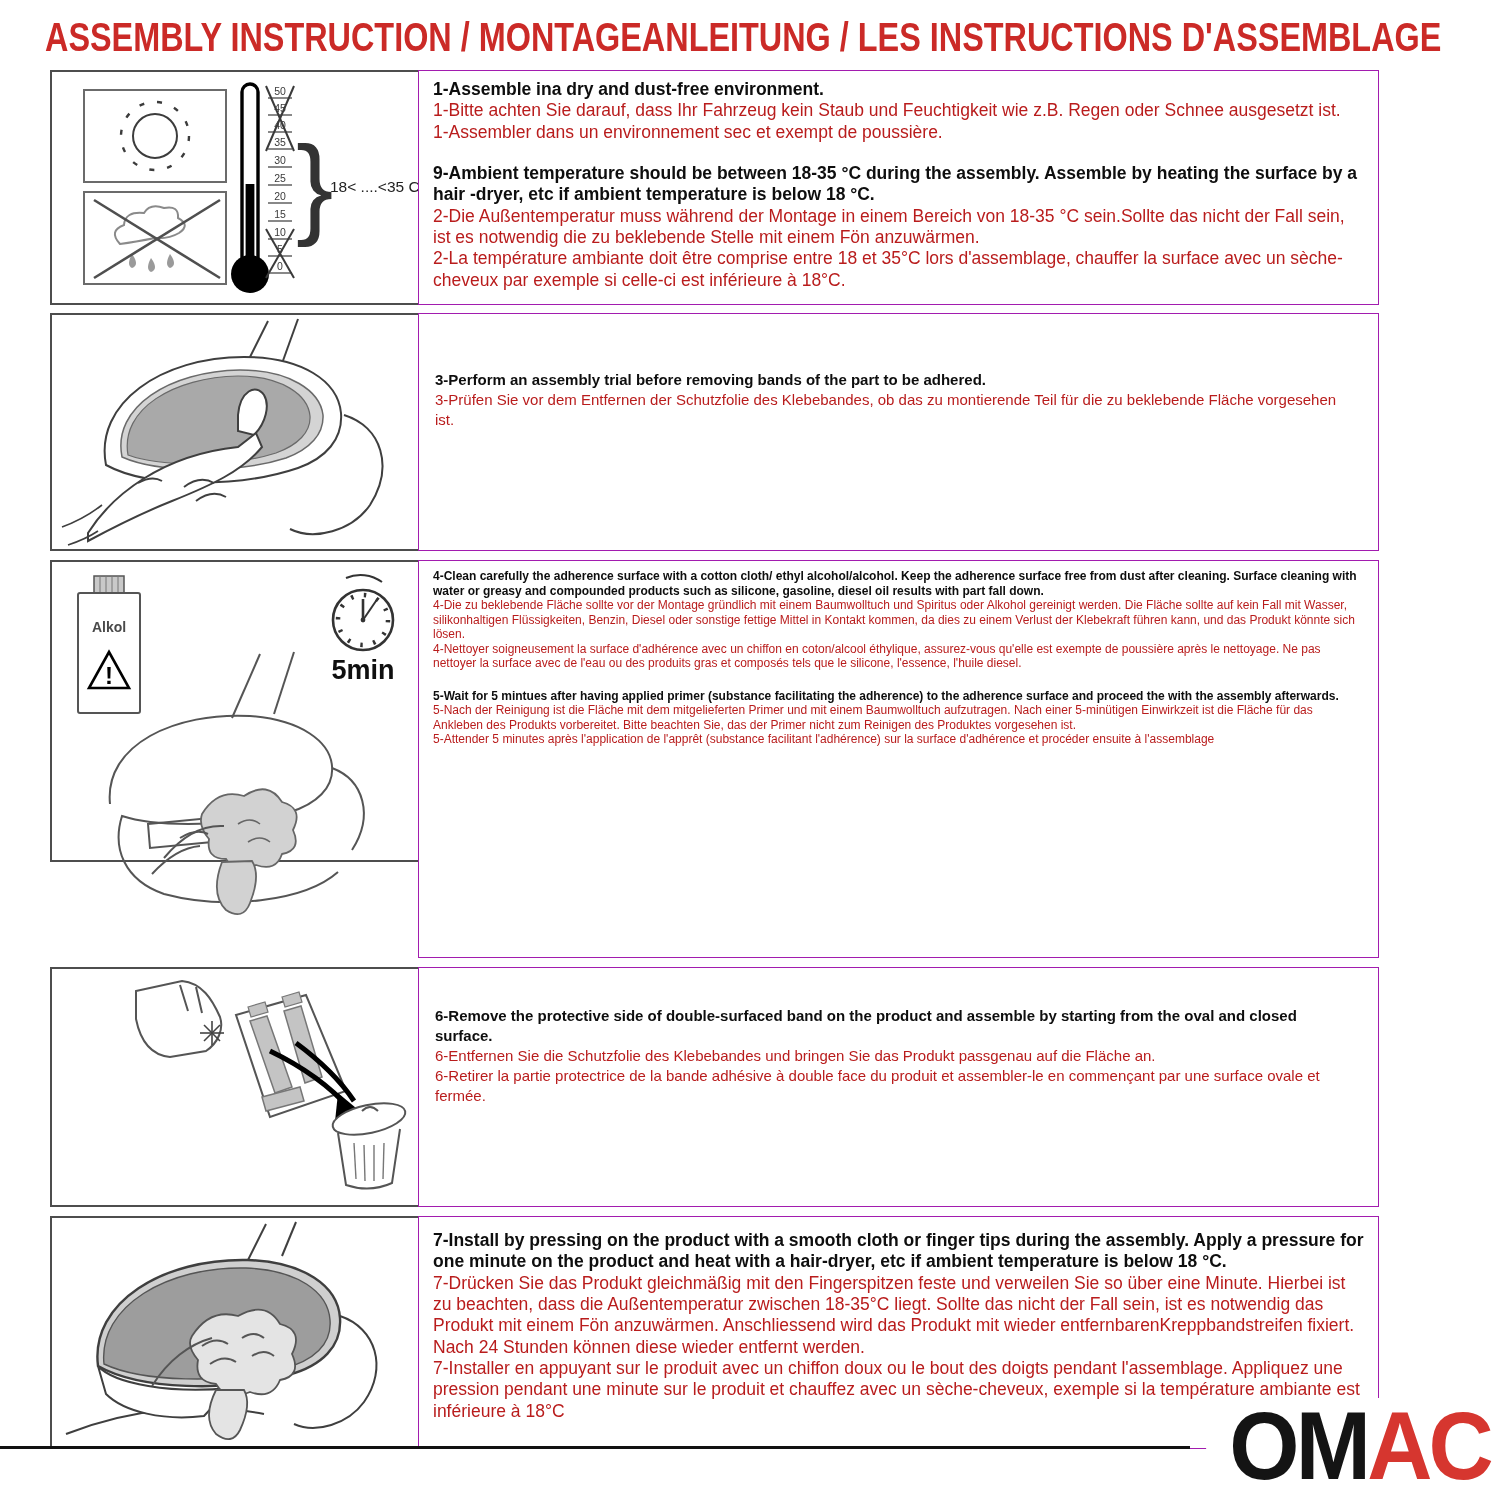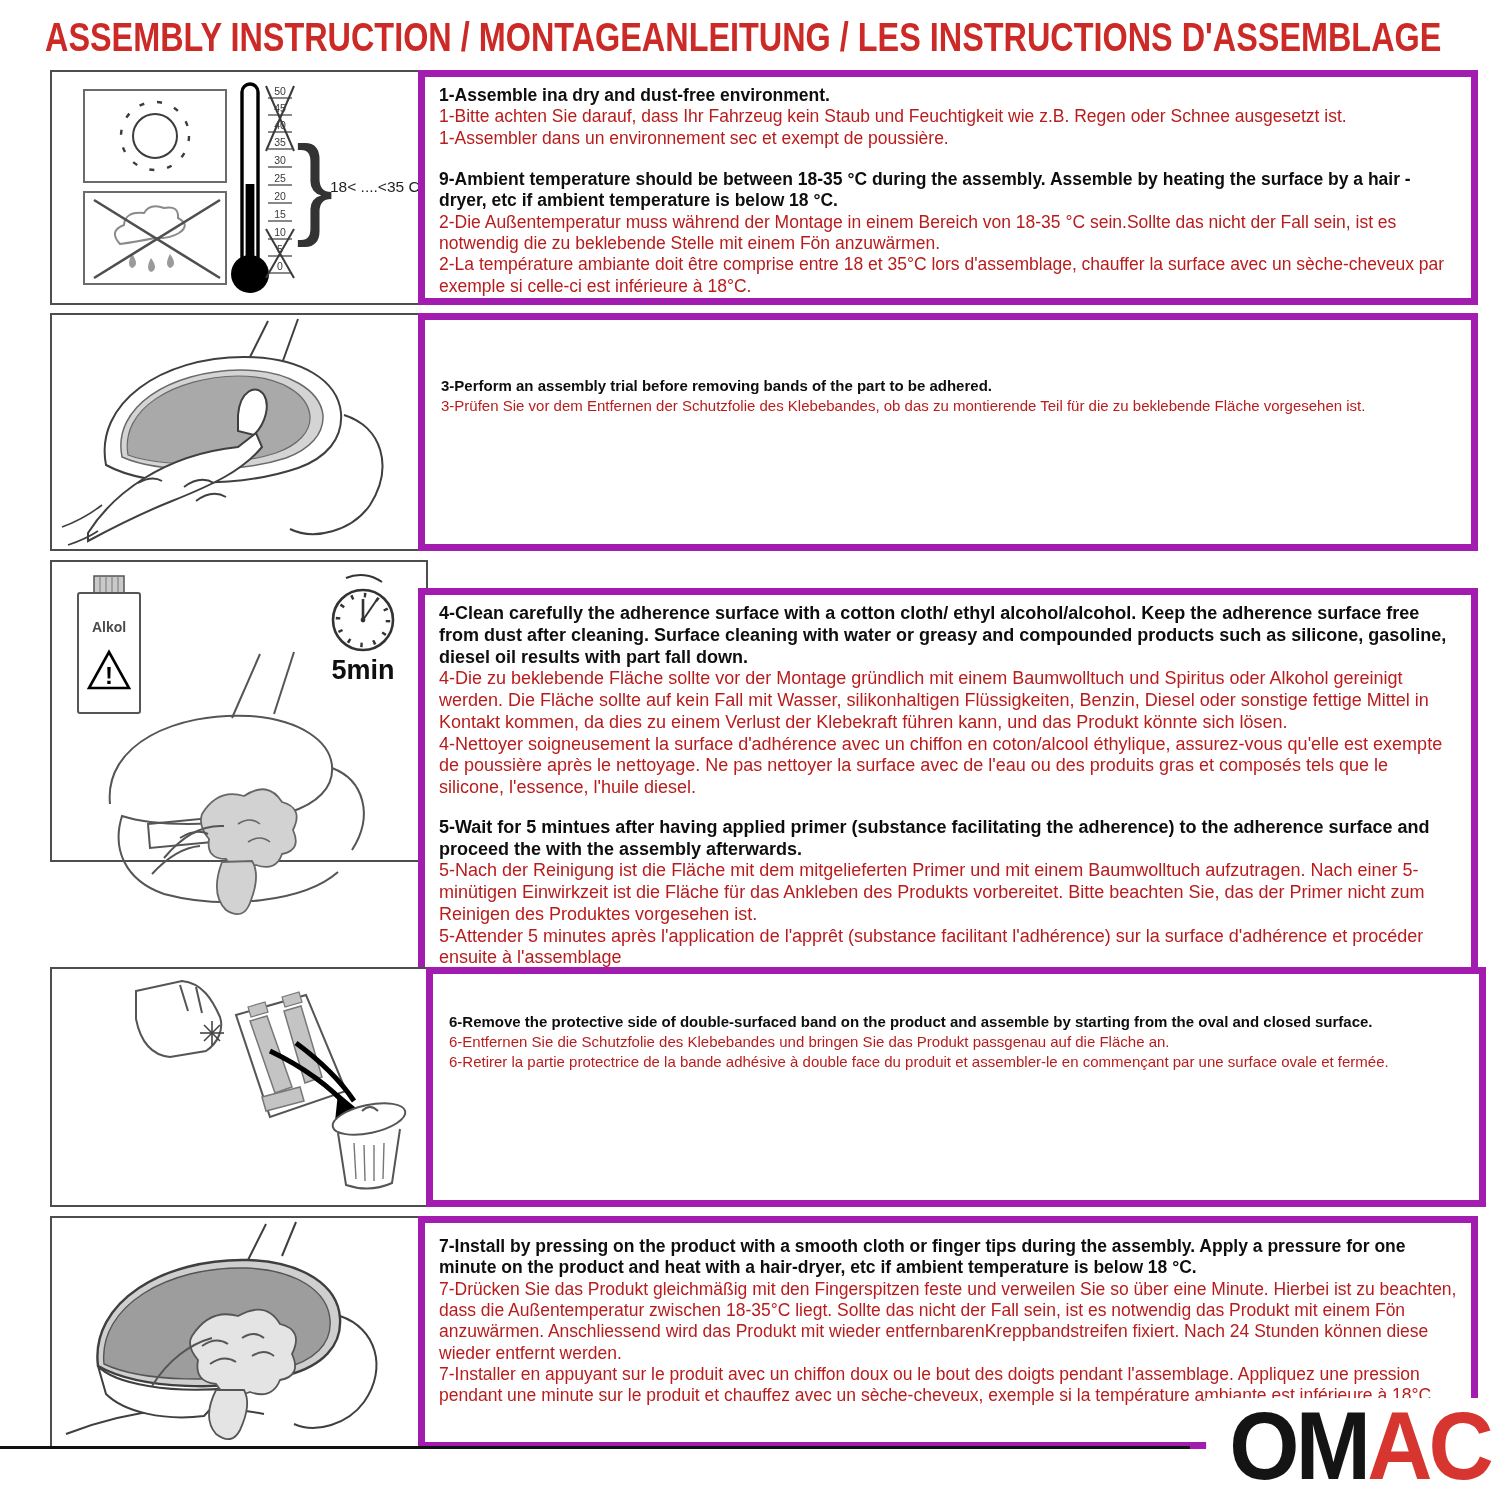--- a/index.html
+++ b/index.html
@@ -10,36 +10,36 @@
   .page-title{
     position:absolute;left:45px;top:14px;white-space:nowrap;
     font-size:41px;font-weight:700;letter-spacing:0px;
     transform:scaleX(0.79);transform-origin:left center;
   }
   .illus-box{
     position:absolute;left:30px;width:378px;background:#fff;
     border:2px solid #4d4d4d;box-sizing:border-box;margin-left:20px;
   }
   .text-box{
-    position:absolute;left:418px;width:1060px;background:#fff;
-    border:7px solid #a21caf;box-sizing:border-box;
+    position:absolute;left:418px;width:961px;background:#fff;
+    border:1px solid #a21caf;box-sizing:border-box;
   }
   .text-box p{margin:0;padding:0;}
   .b{font-weight:700;color:#0e0e0e;}
   .n{font-weight:400;color:#b91c1c;}
   .fs-s{font-size:17.5px;line-height:1.22;}
-  .fs-s3{font-size:18px;line-height:1.21;margin-top:28px;}
+  .fs-s3{font-size:12px;line-height:1.21;}
   .fs-l{font-size:15px;line-height:1.34;}
   .gap-s{height:20px;}
   .gap-m{height:18px;}
   .pad-s{padding:8px 14px 6px 14px;}
   .pad-s3{padding:8px 14px 6px 14px;}
   .pad-5{padding:13px 14px 10px 14px;}
   .pad-2{padding:56px 22px 0 16px;}
-  .pad-4{padding:38px 22px 0 16px;margin-left:8px;}
+  .pad-4{padding:38px 22px 0 16px;}
   .bottom-rule{position:absolute;left:0;top:1446px;width:1190px;height:3px;background:#111;}
   .logo{
     position:absolute;left:1188px;top:1398px;width:302px;height:102px;
     background:#fff;font-weight:700;font-size:96px;line-height:96px;
     letter-spacing:-4px;text-align:right;white-space:nowrap;
     transform:scaleX(0.94);transform-origin:right center;
   }
   .logo .lk{color:#141414;}
   .logo .lr{color:#d6362f;}
   svg{display:block;}

